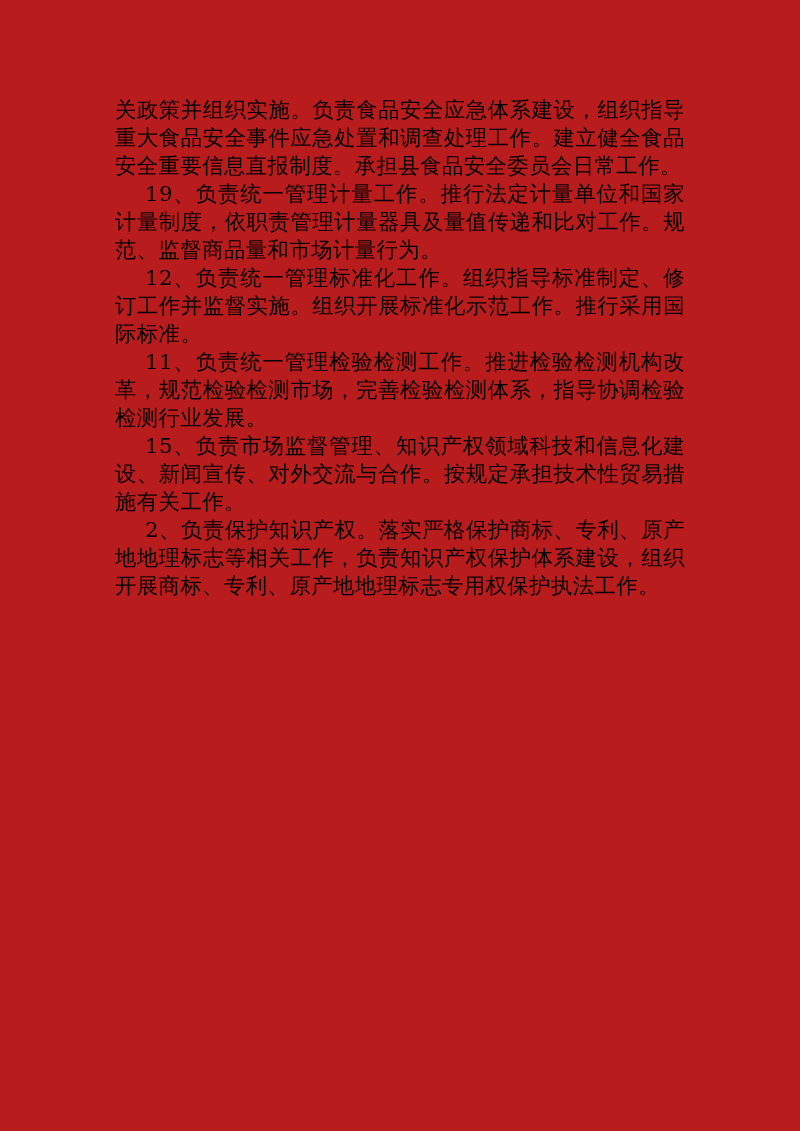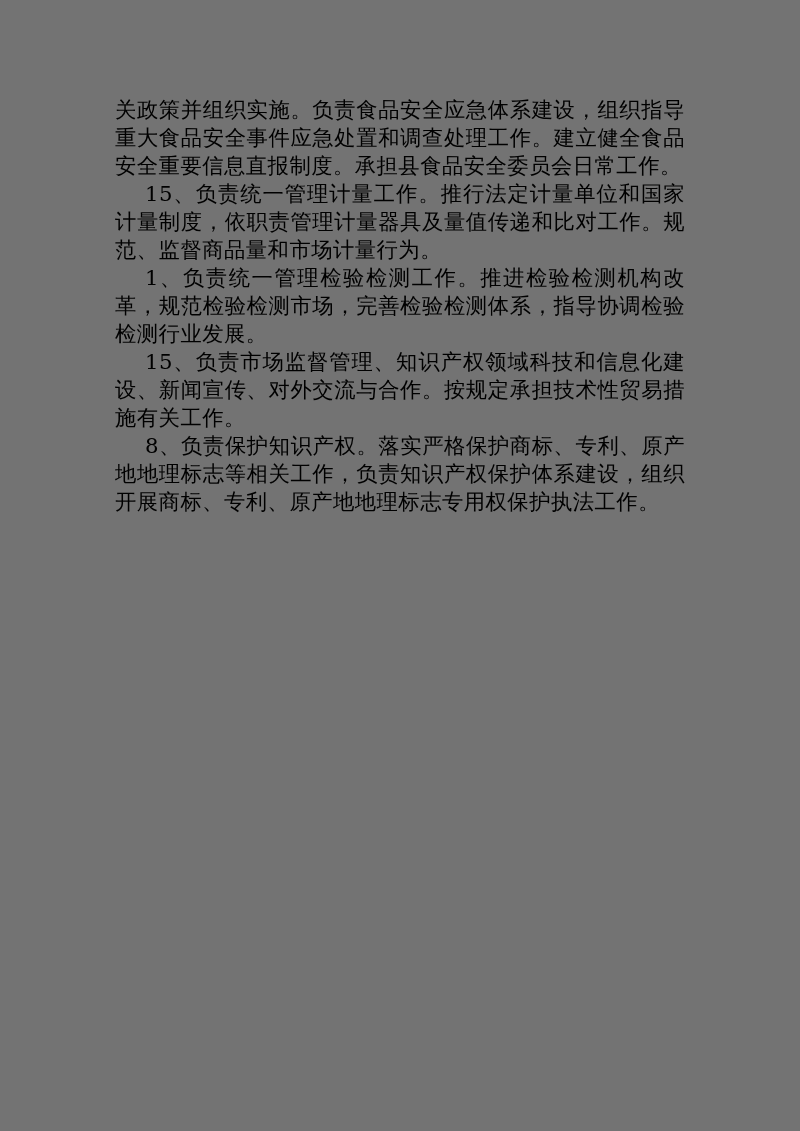--- a/index.html
+++ b/index.html
@@ -29,21 +29,22 @@
     word-break: break-all;
     letter-spacing: 0.5px;
   }
   .para.indent {
     text-indent: 30px;
   }
 </style>
 </head>
 <body>
 
-<div class="page" style="background: #737373; color: rgb(0, 0, 0);">
+<div class="page" style="background: #b91c1c; color: rgb(0, 0, 0);">
   <div id="document-body">
       <p class="para">关政策并组织实施。负责食品安全应急体系建设，组织指导重大食品安全事件应急处置和调查处理工作。建立健全食品安全重要信息直报制度。承担县食品安全委员会日常工作。</p>
-      <p class="para indent">15、负责统一管理计量工作。推行法定计量单位和国家计量制度，依职责管理计量器具及量值传递和比对工作。规范、监督商品量和市场计量行为。</p>
-      <p class="para indent">1、负责统一管理检验检测工作。推进检验检测机构改革，规范检验检测市场，完善检验检测体系，指导协调检验检测行业发展。</p>
+      <p class="para indent">19、负责统一管理计量工作。推行法定计量单位和国家计量制度，依职责管理计量器具及量值传递和比对工作。规范、监督商品量和市场计量行为。</p>
+      <p class="para indent">12、负责统一管理标准化工作。组织指导标准制定、修订工作并监督实施。组织开展标准化示范工作。推行采用国际标准。</p>
+      <p class="para indent">11、负责统一管理检验检测工作。推进检验检测机构改革，规范检验检测市场，完善检验检测体系，指导协调检验检测行业发展。</p>
       <p class="para indent">15、负责市场监督管理、知识产权领域科技和信息化建设、新闻宣传、对外交流与合作。按规定承担技术性贸易措施有关工作。</p>
-      <p class="para indent">8、负责保护知识产权。落实严格保护商标、专利、原产地地理标志等相关工作，负责知识产权保护体系建设，组织开展商标、专利、原产地地理标志专用权保护执法工作。</p>
+      <p class="para indent">2、负责保护知识产权。落实严格保护商标、专利、原产地地理标志等相关工作，负责知识产权保护体系建设，组织开展商标、专利、原产地地理标志专用权保护执法工作。</p>
     </div>
 </div>
 
 </body></html>

